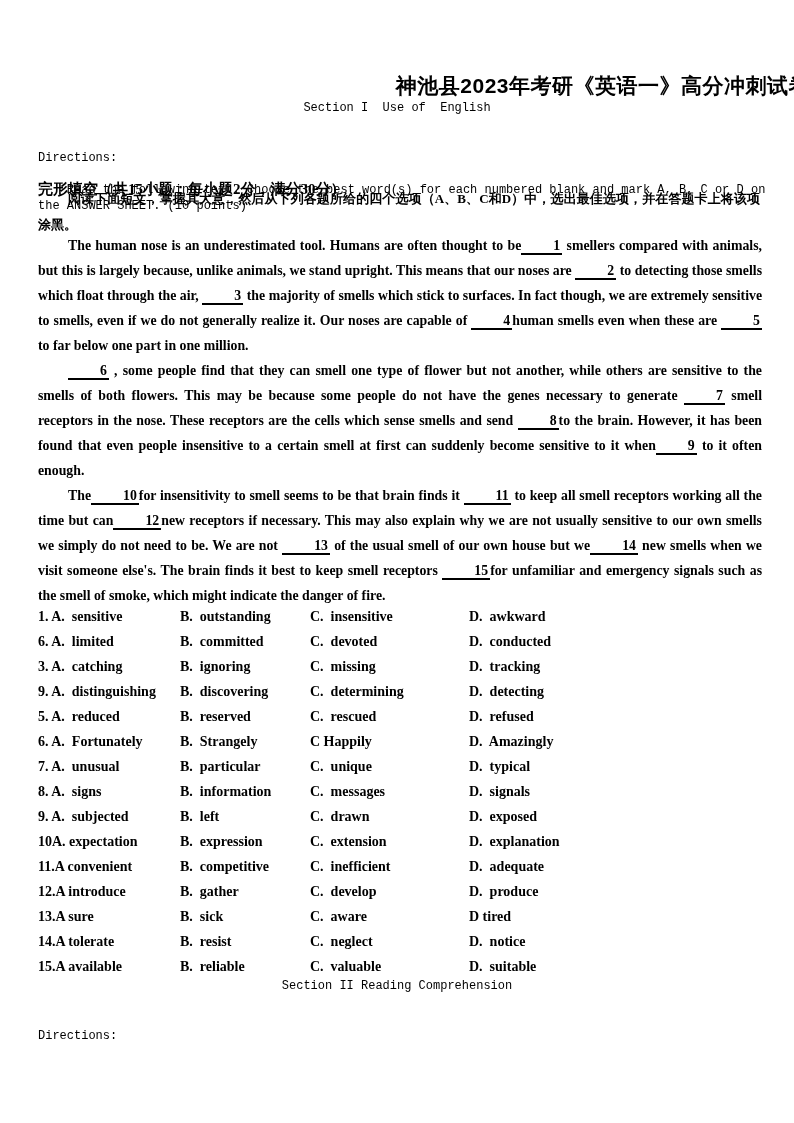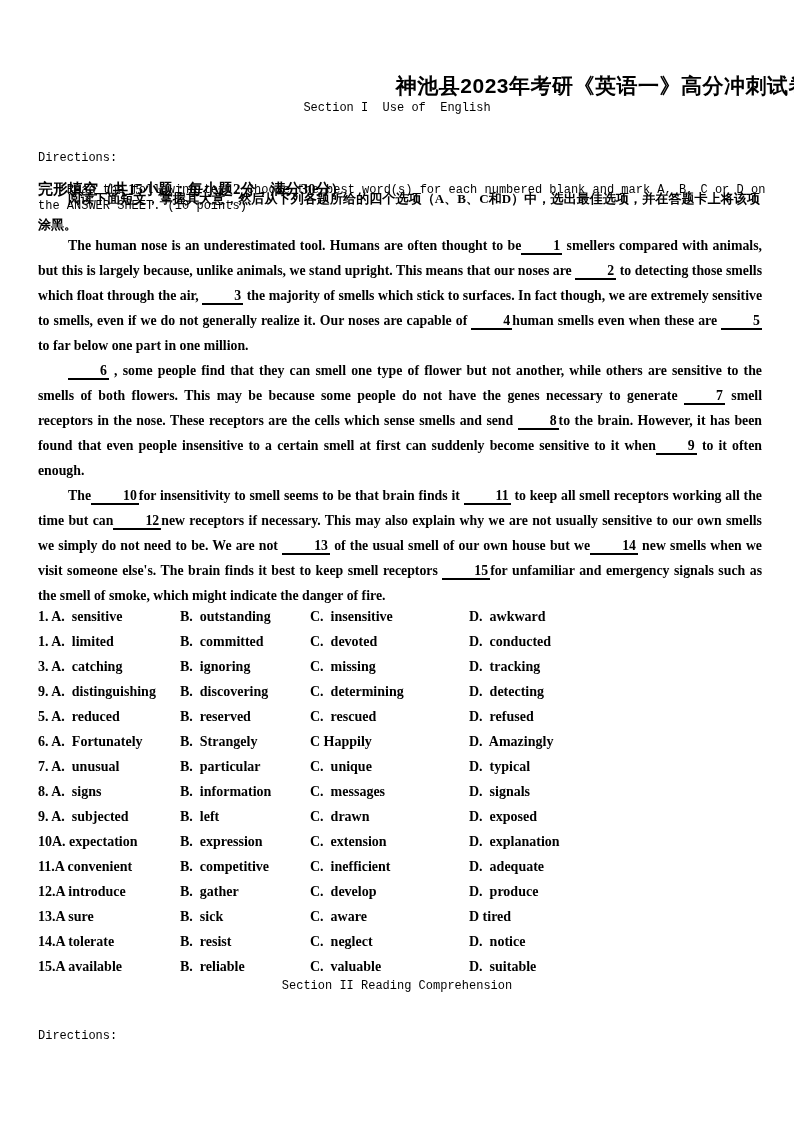--- a/index.html
+++ b/index.html
@@ -73,21 +73,21 @@
     </div>
 
   <div class="options">
       <div class="opt-row">
         <span class="opt-cell c0">1. A.  sensitive</span>
         <span class="opt-cell c1">B.  outstanding</span>
         <span class="opt-cell c2">C.  insensitive</span>
         <span class="opt-cell c3">D.  awkward</span>
       </div>
       <div class="opt-row">
-        <span class="opt-cell c0">1. A.  limited</span>
+        <span class="opt-cell c0">6. A.  limited</span>
         <span class="opt-cell c1">B.  committed</span>
         <span class="opt-cell c2">C.  devoted</span>
         <span class="opt-cell c3">D.  conducted</span>
       </div>
       <div class="opt-row">
         <span class="opt-cell c0">3. A.  catching</span>
         <span class="opt-cell c1">B.  ignoring</span>
         <span class="opt-cell c2">C.  missing</span>
         <span class="opt-cell c3">D.  tracking</span>
       </div>

